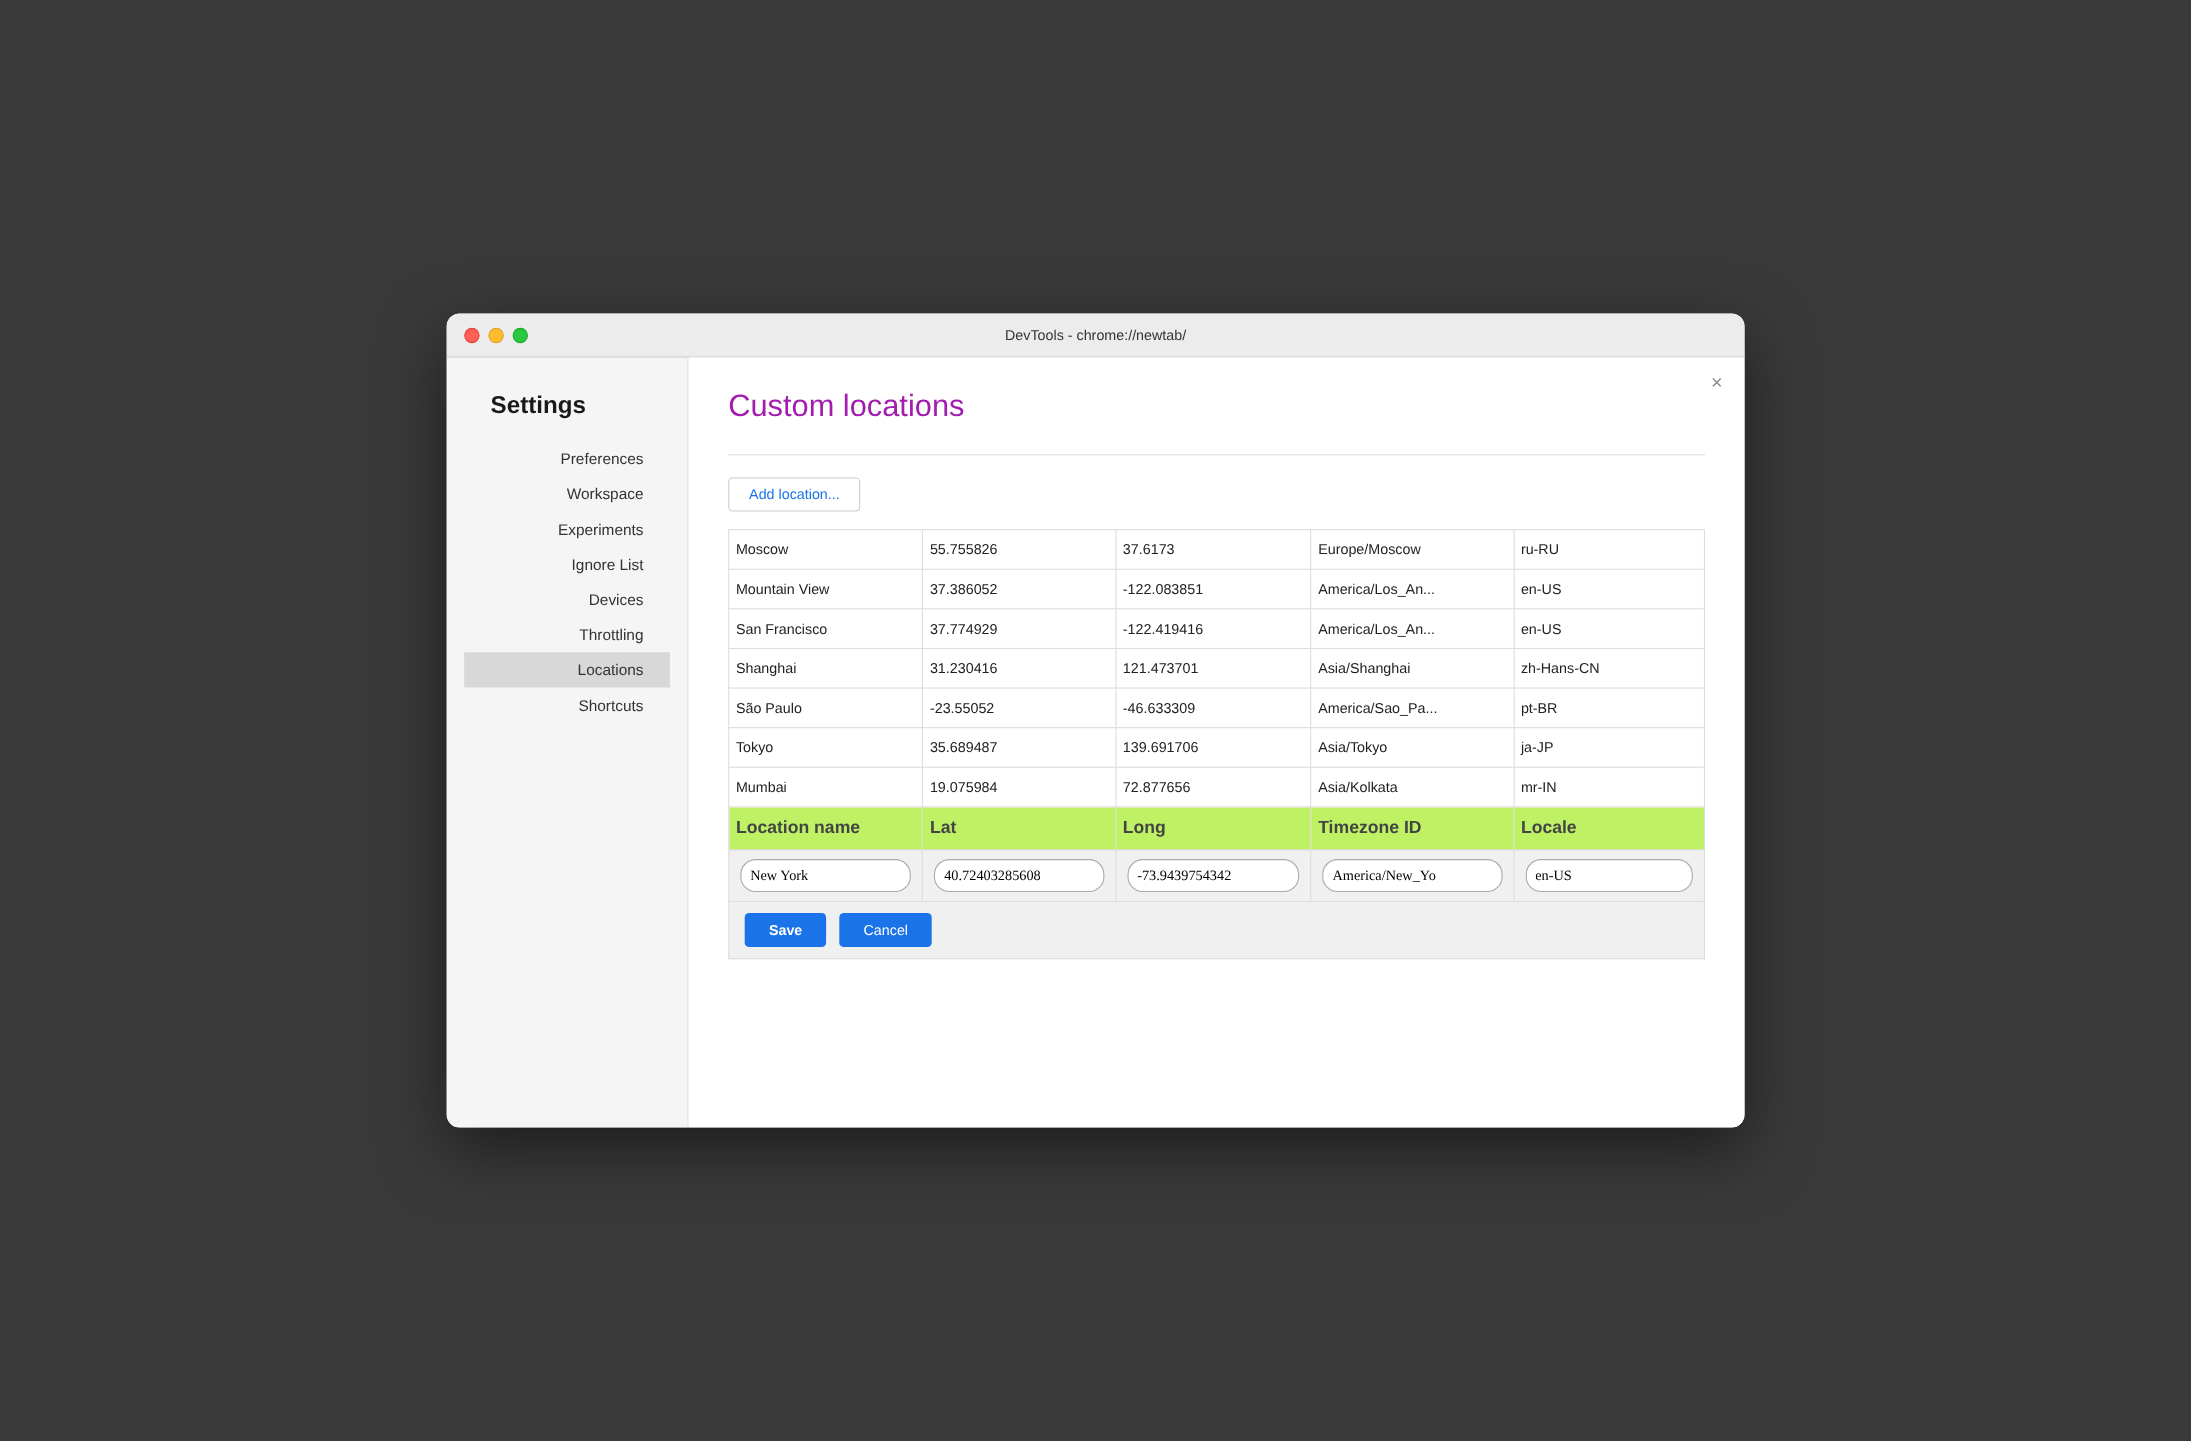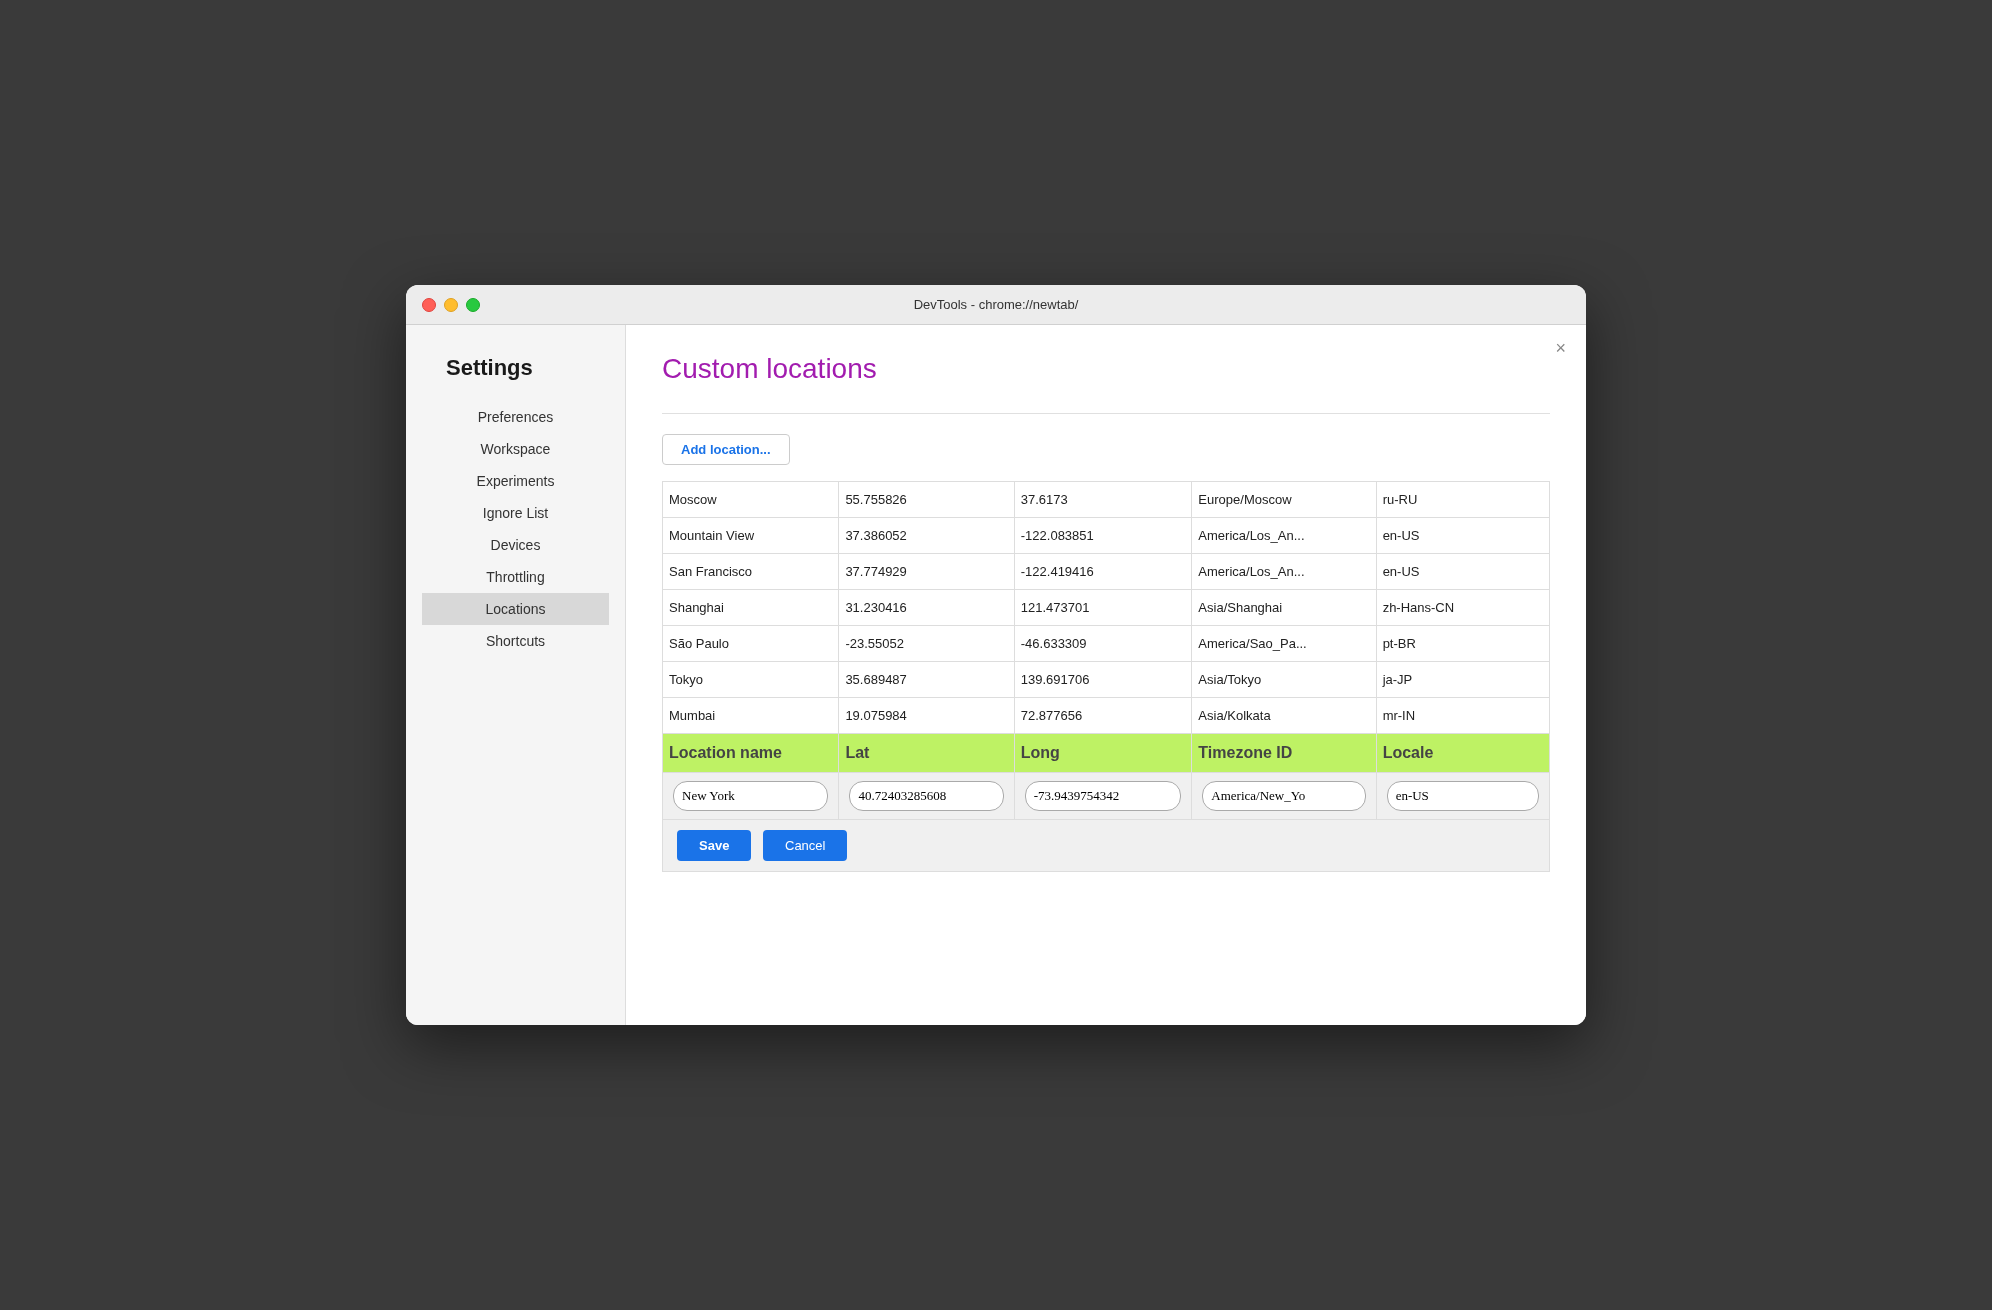--- a/index.html
+++ b/index.html
@@ -78,21 +78,21 @@
 
     .sidebar-item {
       display: block;
       width: 100%;
       padding: 8px 24px;
       font-size: 14px;
       color: #333;
       cursor: pointer;
       background: transparent;
       border: none;
-      text-align: center;
+      text-align: right;
     }
 
     .sidebar-item.active {
       background: #d8d8d8;
       font-weight: 500;
     }
 
     .main-content {
       flex: 1;
       padding: 28px 36px;
@@ -126,21 +126,21 @@
     }
 
     .add-location-btn {
       display: inline-block;
       padding: 7px 18px;
       border: 1px solid #ccc;
       border-radius: 4px;
       background: #fff;
       font-size: 13px;
       color: #1a73e8;
-      font-weight: 700;
+      font-weight: 400;
       cursor: pointer;
       margin-bottom: 16px;
     }
 
     .locations-table {
       width: 100%;
       border-collapse: collapse;
       font-size: 13px;
     }
 

